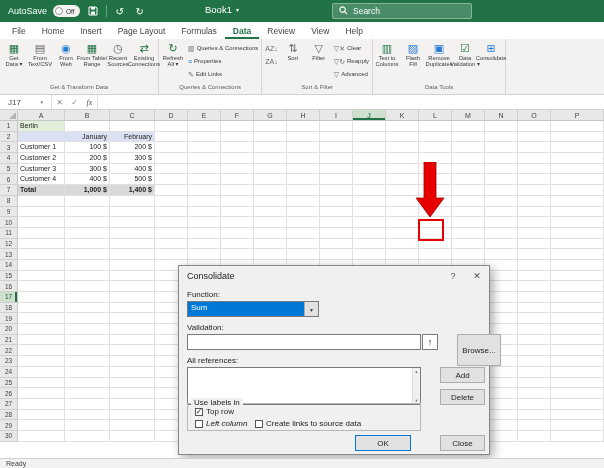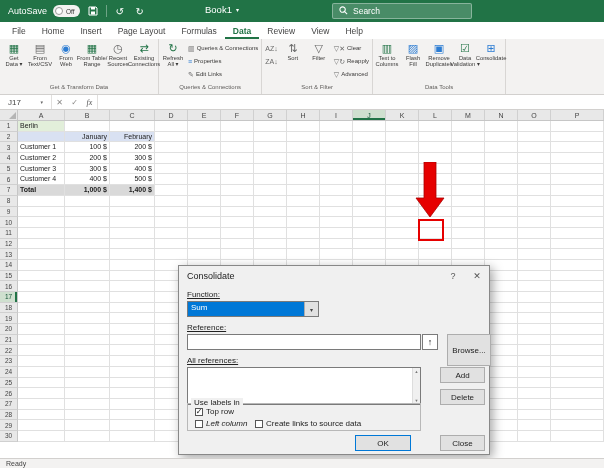--- a/index.html
+++ b/index.html
@@ -75,33 +75,33 @@
   .cell-blue  { background:#D9E1F2; }
   .cell-gray  { background:#D9D9D9; font-weight:bold; }
 
   
   #dialog { position:absolute; left:178px; top:155px; width:312px; height:190px; background:#f0f0f0;
     border:1px solid #888; box-shadow:3px 3px 10px rgba(0,0,0,.35); z-index:10; font-size:8px; color:#222; }
   .dlg-title { height:20px; display:flex; align-items:center; padding-left:8px; font-size:9px; }
   .dlg-title .t { flex:1; }
   .dlg-tbtn { width:24px; height:20px; display:flex; align-items:center; justify-content:center;
     color:#555; font-size:9px; }
-  .dlg-label { position:absolute; font-size:8px; color:#222;text-decoration:underline; }
+  .dlg-label { position:absolute; font-size:8px; color:#222; }
   .dlg-select { position:absolute; left:8px; top:35px; width:132px; height:16px; background:#8b5cf6;
     border:1px solid #7a7a7a; display:flex; }
   .dlg-select .sel-text { flex:1; background:#0078d7; color:#fff; padding:1px 3px; }
   .dlg-select .sel-arrow { width:14px; background:#e1e1e1; border-left:1px solid #adadad; display:flex;
     align-items:center; justify-content:center; font-size:6px; color:#444; }
   .dlg-input { position:absolute; left:8px; top:68px; width:234px; height:16px; background:#fff; border:1px solid #7a7a7a; }
   .collapse-btn { position:absolute; left:243px; top:68px; width:16px; height:16px; background:#fff;
     border:1px solid #7a7a7a; display:flex; align-items:center; justify-content:center; font-size:9px;
     font-weight:bold; color:#111; }
   .dlg-btn { position:absolute; background:#e1e1e1; border:1px solid #adadad; font-size:8px;
     display:flex; align-items:center; justify-content:center; color:#222; }
-  #browse-btn { left:268px; top:68px; width:44px; height:32px; }
+  #browse-btn { left:278px; top:68px; width:44px; height:32px; }
   #add-btn { left:261px; top:101px; width:45px; height:16px; }
   #delete-btn { left:261px; top:123px; width:45px; height:16px; }
   #ok-btn { left:176px; top:169px; width:56px; height:16px; border:1px solid #0078d7; }
   #close-btn { left:261px; top:169px; width:45px; height:16px; }
   .dlg-list { position:absolute; left:8px; top:101px; width:234px; height:38px; background:#fff;
     border:1px solid #7a7a7a; display:flex; }
   .dlg-list .scroll { margin-left:auto; width:8px; background:#f0f0f0; border-left:1px solid #ddd;
     display:flex; flex-direction:column; justify-content:space-between; align-items:center;
     font-size:4px; color:#777; padding:1px 0; }
   .groupbox { position:absolute; left:8px; top:137px; width:234px; height:28px; border:1px solid #b8b8b8; }
@@ -919,21 +919,21 @@
         <span class="dlg-tbtn">?</span>
         <span class="dlg-tbtn">✕</span>
       </div>
 
       <div class="dlg-label" style="left:8px;top:24px">Function:</div>
       <div class="dlg-select">
         <span class="sel-text">Sum</span>
         <span class="sel-arrow">▾</span>
       </div>
 
-      <div class="dlg-label" style="left:8px;top:57px">Reference:</div>
+      <div class="dlg-label" style="left:8px;top:57px">Validation:</div>
       <div class="dlg-input"></div>
       <div class="collapse-btn">↑</div>
       <div class="dlg-btn" id="browse-btn">Browse...</div>
 
       <div class="dlg-label" style="left:8px;top:90px">All references:</div>
       <div class="dlg-list">
         <div class="scroll">
           <span>▲</span>
           <span>▼</span>
         </div>

